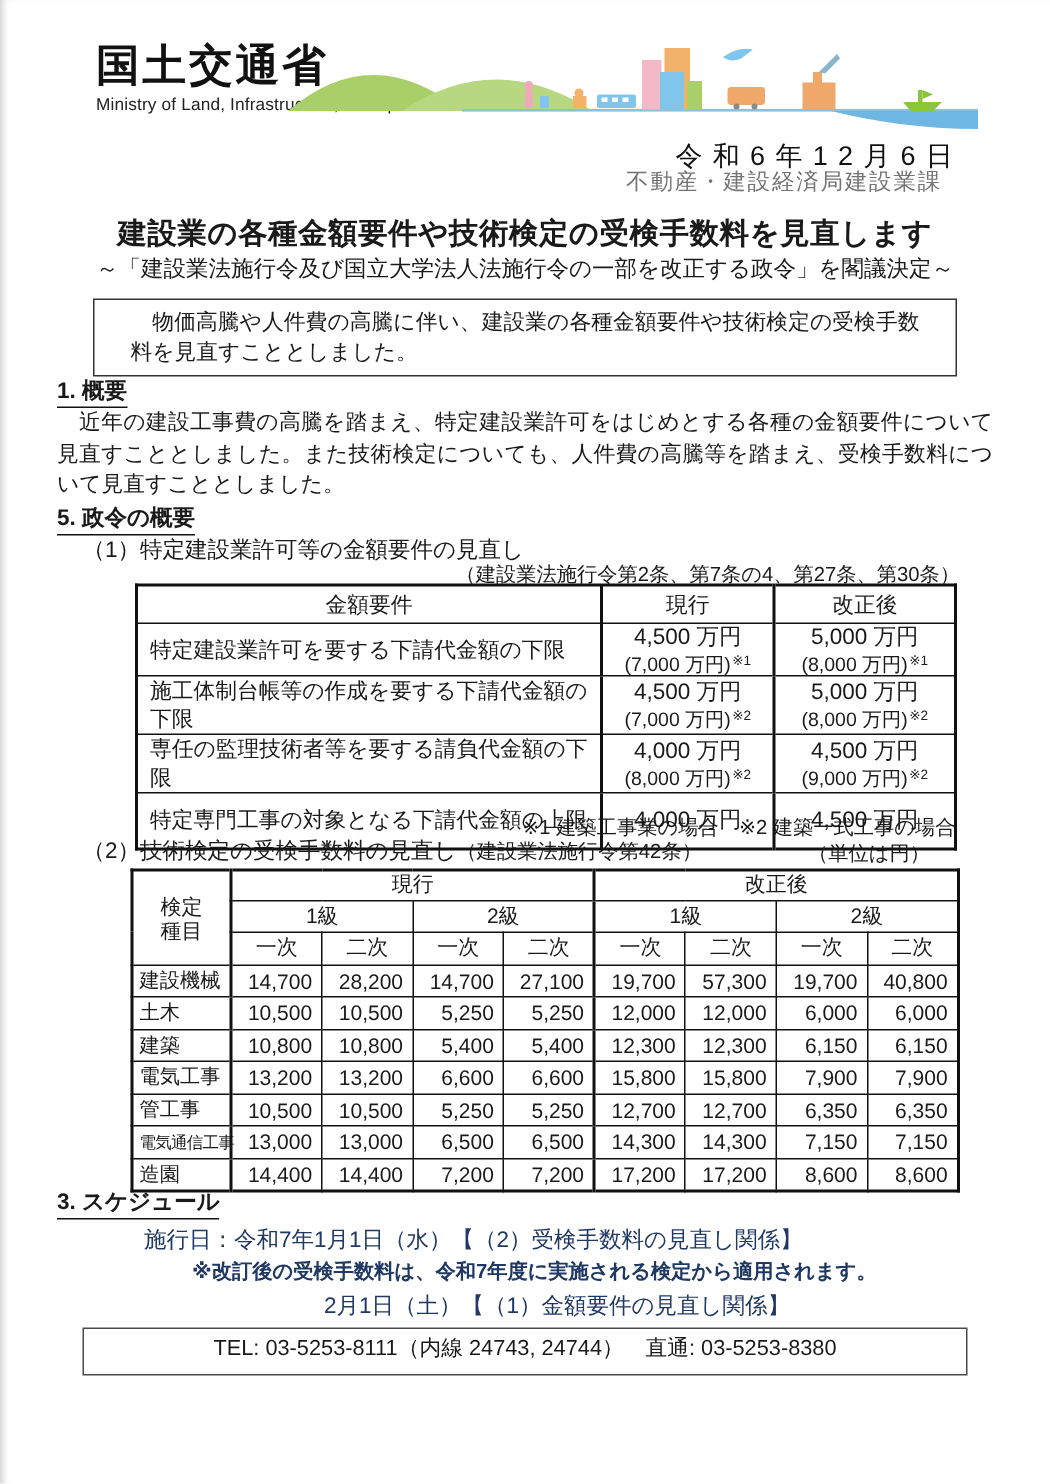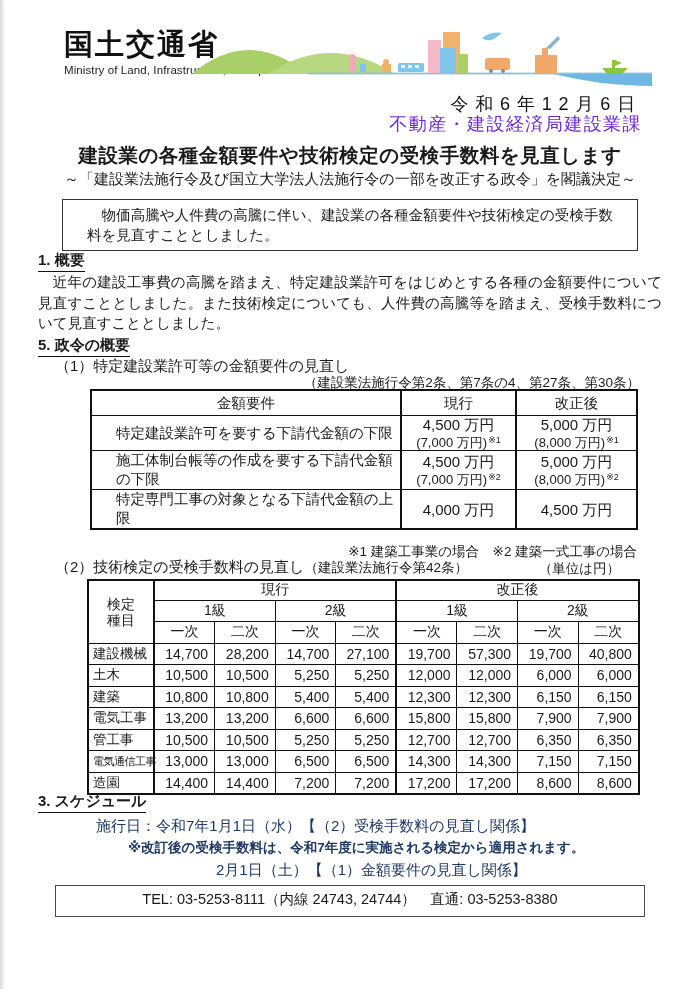--- a/index.html
+++ b/index.html
@@ -8,38 +8,38 @@
     font-family:"Liberation Sans","DejaVu Sans",sans-serif;color:#1a1a1a;
     box-shadow:inset 5px 0 4px -3px rgba(0,0,0,.18);
   }
   
   .press{position:absolute;top:13px;right:57px;font-size:21px;font-weight:400;color:#3d3d3d;letter-spacing:.5px;}
   .logo{position:absolute;left:64px;top:30px;}
   .logo-ja{font-size:29px;font-weight:bold;letter-spacing:2px;color:#111;line-height:1;}
   .logo-en{font-size:11.5px;color:#222;margin-top:5px;letter-spacing:.1px;}
   .illus{position:absolute;left:190px;top:24px;}
   .date-line{position:absolute;right:58px;top:92px;font-size:18px;letter-spacing:.38em;color:#111;}
-  .dept-line{position:absolute;right:58px;top:112px;font-size:18px;letter-spacing:.08em;color:#6d28d9;}
+  .dept-line{position:absolute;right:72px;top:112px;font-size:15px;letter-spacing:.08em;color:#737373;}
   
   .doc-title{position:absolute;left:0;right:0;top:142px;text-align:center;font-size:19.5px;font-weight:bold;letter-spacing:.5px;}
   .doc-subtitle{position:absolute;left:0;right:0;top:170px;text-align:center;font-size:15px;}
   .summary-box{position:absolute;left:62px;right:62px;top:199px;border:1.5px solid #333;
     padding:5px 24px;font-size:14.5px;line-height:20px;text-align:justify;}
   
   .h-sec{position:absolute;left:38px;font-size:15px;font-weight:bold;}
   .h-sec .u{display:inline-block;border-bottom:1.5px solid #111;padding-bottom:1px;}
   .s1-body{position:absolute;left:38px;top:272px;width:624px;font-size:14.5px;line-height:20.5px;text-align:justify;}
   .sub-head{position:absolute;left:55px;font-size:15px;}
   .ref-right{position:absolute;right:60px;font-size:13.5px;}
   
   table{border-collapse:collapse;}
   .t1{position:absolute;left:90px;top:389px;width:548px;border:2px solid #111;table-layout:fixed;}
   .t1 th,.t1 td{border:1px solid #111;padding:0;}
   .t1 th{font-size:14.5px;font-weight:normal;height:24px;text-align:center;}
-  .t1 td.lbl{font-size:14.5px;text-align:left;padding-left:24px;}
+  .t1 td.lbl{font-size:14.5px;text-align:left;padding-left:8px;}
   .t1 td.money{text-align:center;vertical-align:middle;}
   .t1 .main{font-size:15px;line-height:17px;}
   .t1 .subln{font-size:13px;line-height:14px;}
   .t1 .sup{font-size:9px;vertical-align:4px;margin-left:1px;}
   .t1 .thickR{border-right:2px solid #111;}
   .t1 tr.dbl{height:35px;}
   .t1 tr.sgl{height:37px;margin-top:43px;}
   .foot-right{position:absolute;right:63px;font-size:13.5px;}
   .unit-right{position:absolute;right:80px;font-size:13.5px;}
   .cap2-main{font-size:15px;}
@@ -160,20 +160,31 @@
           <td class="lbl thickR">施工体制台帳等の作成を要する下請代金額の下限</td>
           <td class="money thickR">
             <div class="main">4,500 万円</div>
             <div class="subln">(7,000 万円)<span class="sup">※2</span></div>
           </td>
           <td class="money">
             <div class="main">5,000 万円</div>
             <div class="subln">(8,000 万円)<span class="sup">※2</span></div>
           </td>
         </tr>
+        <tr class="dbl">
+          <td class="lbl thickR">専任の監理技術者等を要する請負代金額の下限</td>
+          <td class="money thickR">
+            <div class="main">4,000 万円</div>
+            <div class="subln">(8,000 万円)<span class="sup">※2</span></div>
+          </td>
+          <td class="money">
+            <div class="main">4,500 万円</div>
+            <div class="subln">(9,000 万円)<span class="sup">※2</span></div>
+          </td>
+        </tr>
         <tr class="sgl">
           <td class="lbl thickR">特定専門工事の対象となる下請代金額の上限</td>
           <td class="money thickR">
             <div class="main">4,000 万円</div>
           </td>
           <td class="money">
             <div class="main">4,500 万円</div>
           </td>
         </tr>
       </tbody>

